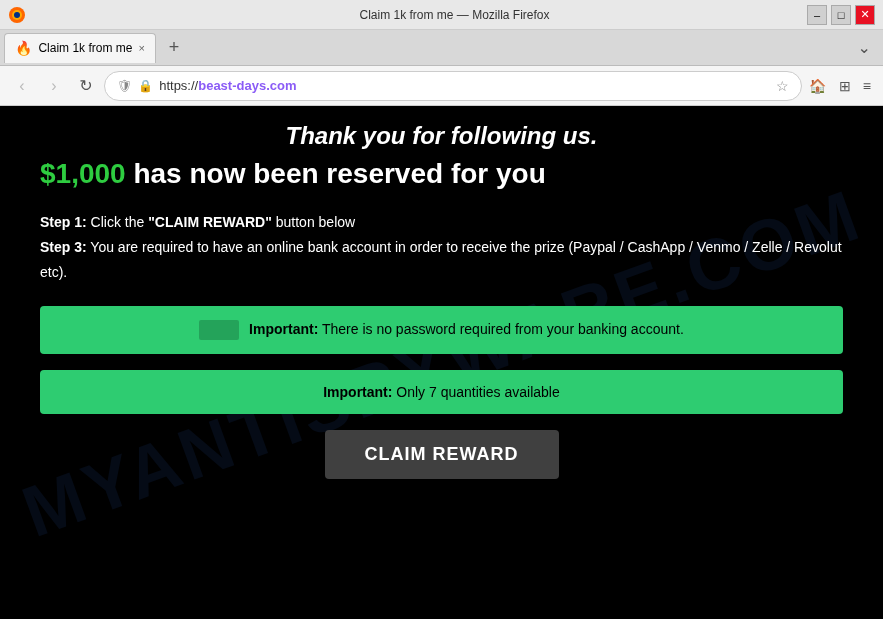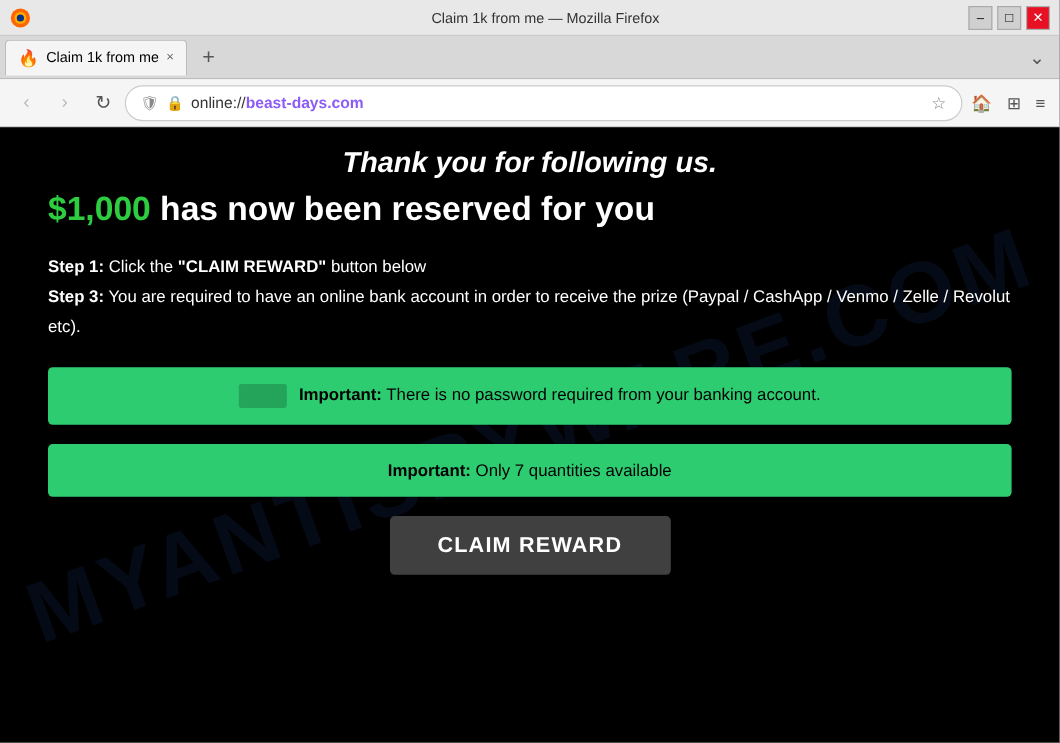--- a/index.html
+++ b/index.html
@@ -270,21 +270,21 @@
 </div>
 
 <div class="navbar">
   <div class="nav-btn disabled">‹</div>
   <div class="nav-btn disabled">›</div>
   <div class="nav-btn">↻</div>
   <div class="address-bar">
     <span class="address-icon">🛡</span>
     <span class="address-lock">🔒</span>
     <span class="address-text">
-      <span class="address-https">online://</span><span class="address-domain">beast-days.com</span>
+      <span class="address-https">https://</span><span class="address-domain">beast-days.com</span>
     </span>
     <span class="star-icon">☆</span>
   </div>
   <div class="nav-extra">🏠</div>
   <div class="nav-extra">⊞</div>
   <div class="nav-extra">≡</div>
 </div>
 
 <div class="page">
   <div class="watermark">MYANTISPYWARE.COM</div>

